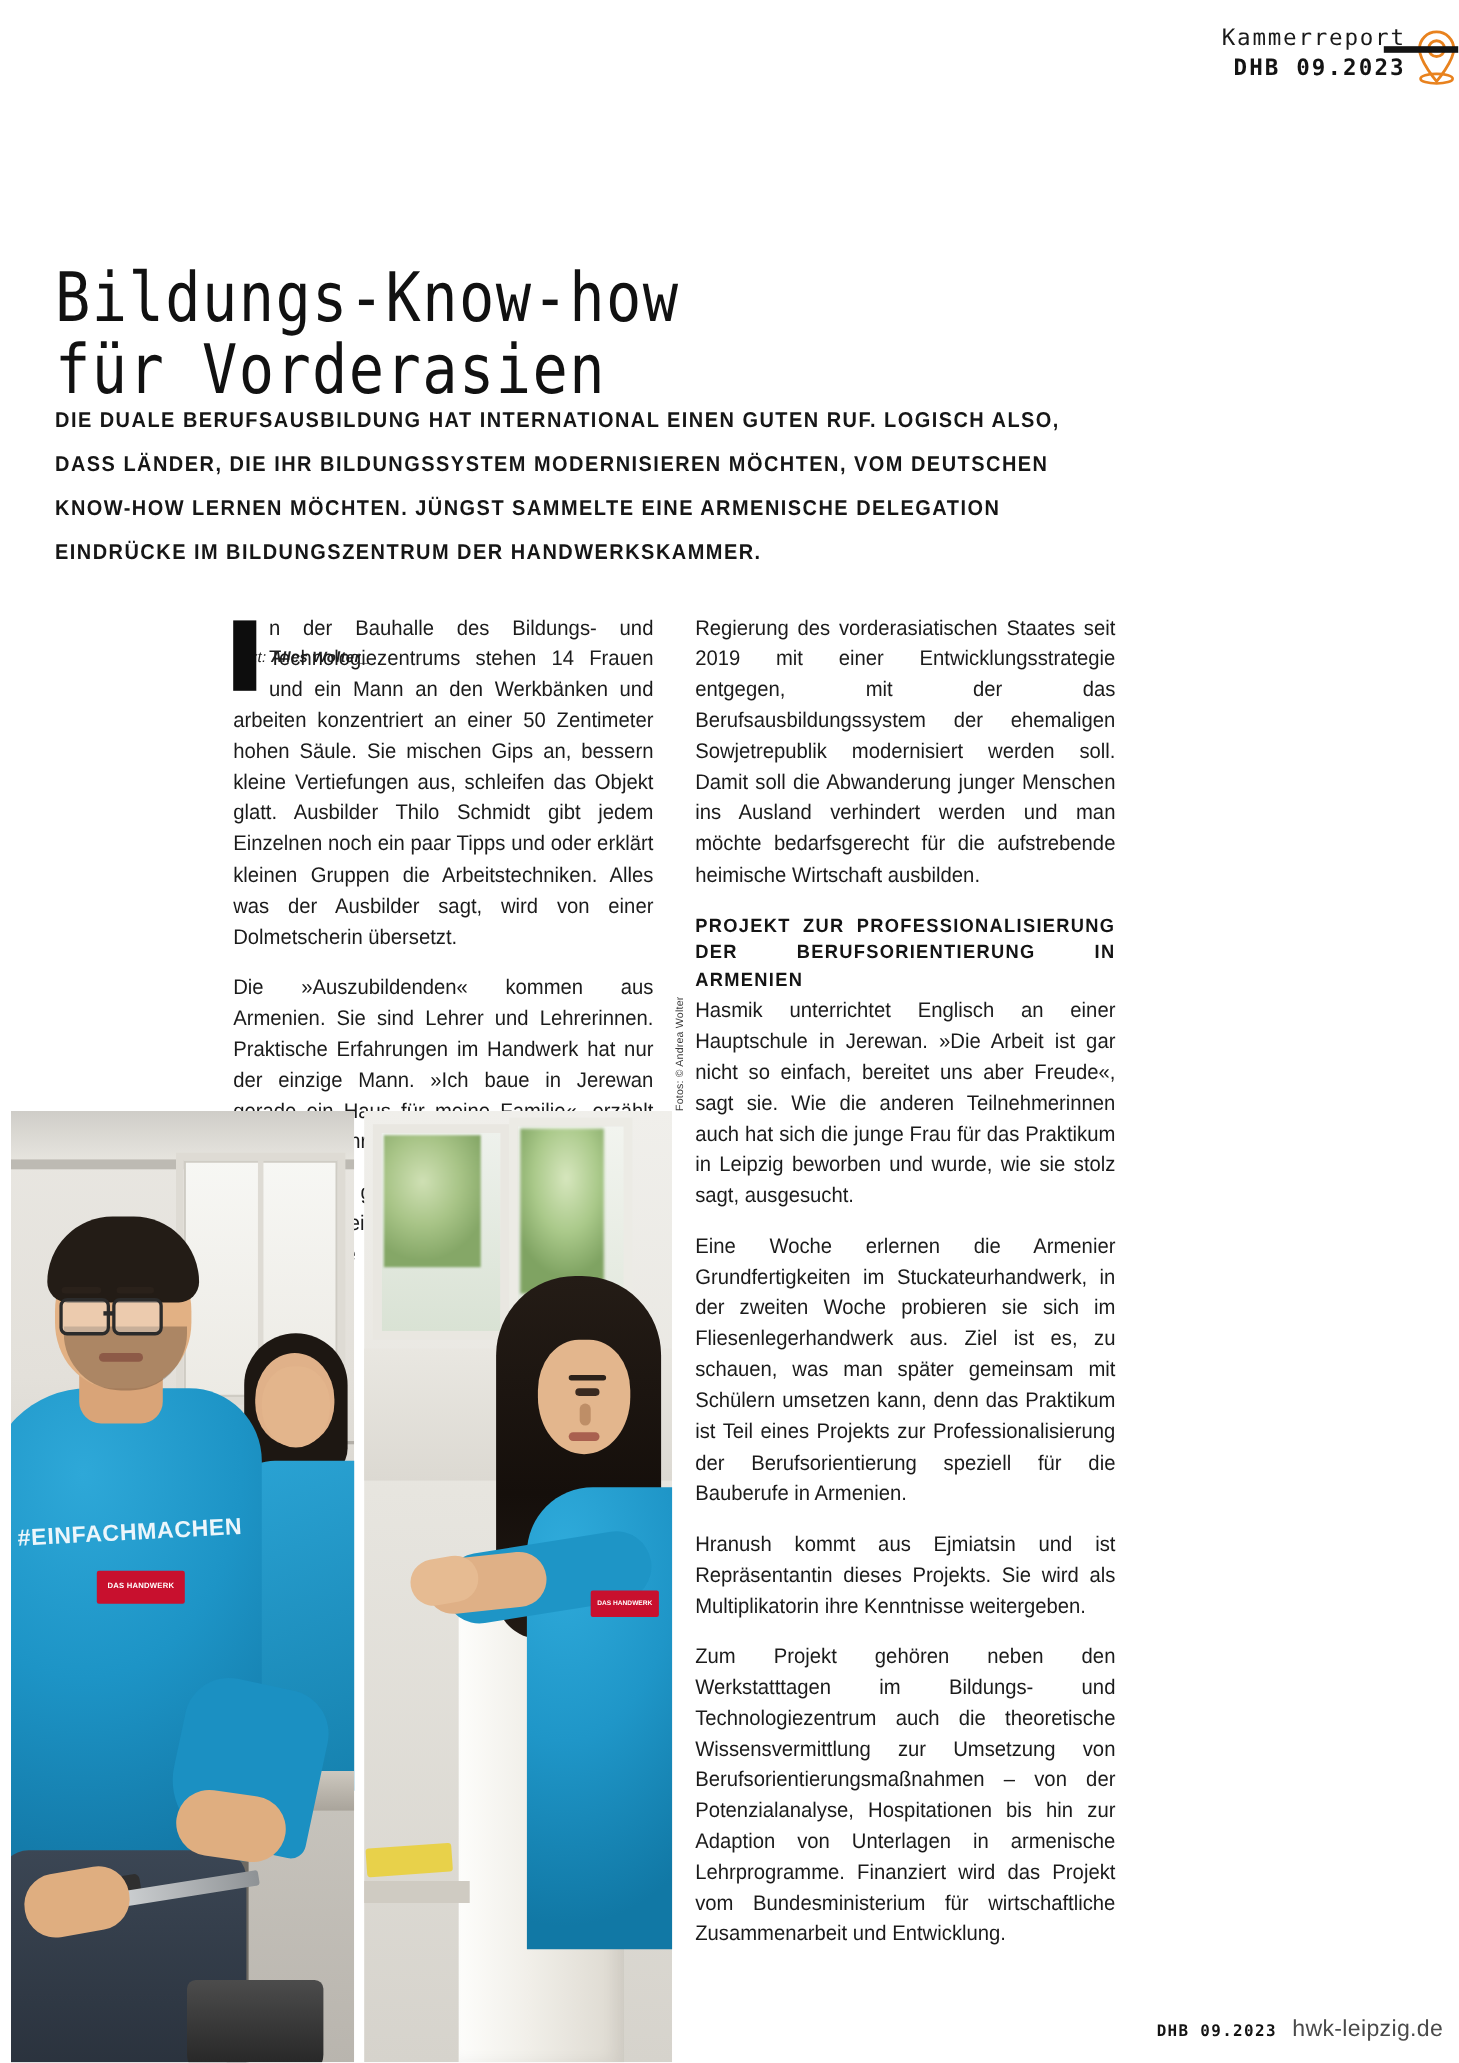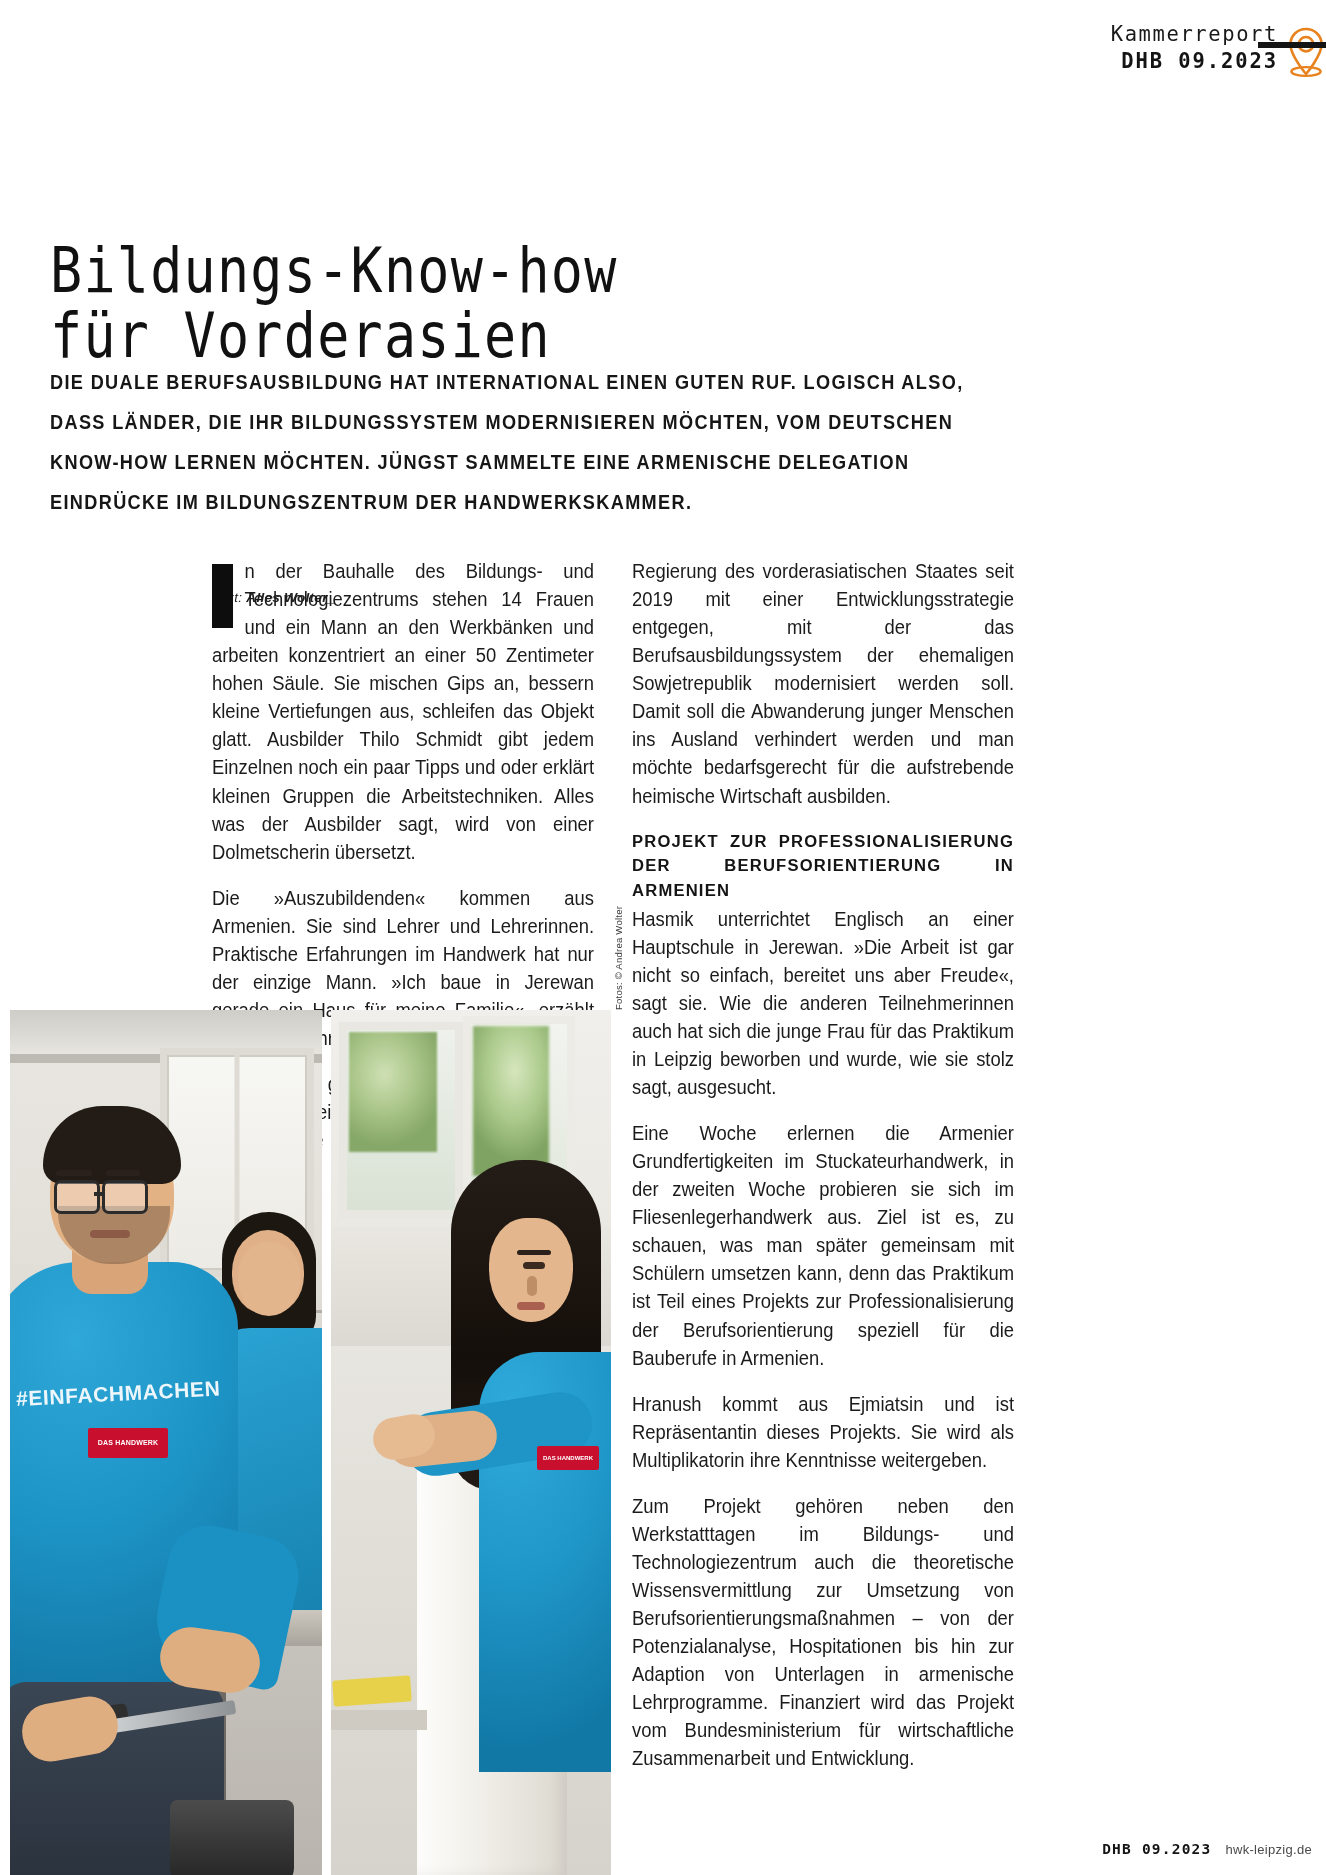--- a/index.html
+++ b/index.html
@@ -354,21 +354,21 @@
   }
   .footer-issue {
     font-family: "DejaVu Sans Mono", monospace;
     font-size: 14.5px;
     font-weight: bold;
     letter-spacing: 1.2px;
     color: #141414;
   }
   .footer-url {
     font-family: "Liberation Sans Narrow", "Liberation Sans", sans-serif;
-    font-size: 13px;
+    font-size: 21px;
     color: #4a4a4a;
     letter-spacing: 0.3px;
   }
 </style>
 </head>
 <body>
 
 <div class="page">
 
   <div class="masthead">

